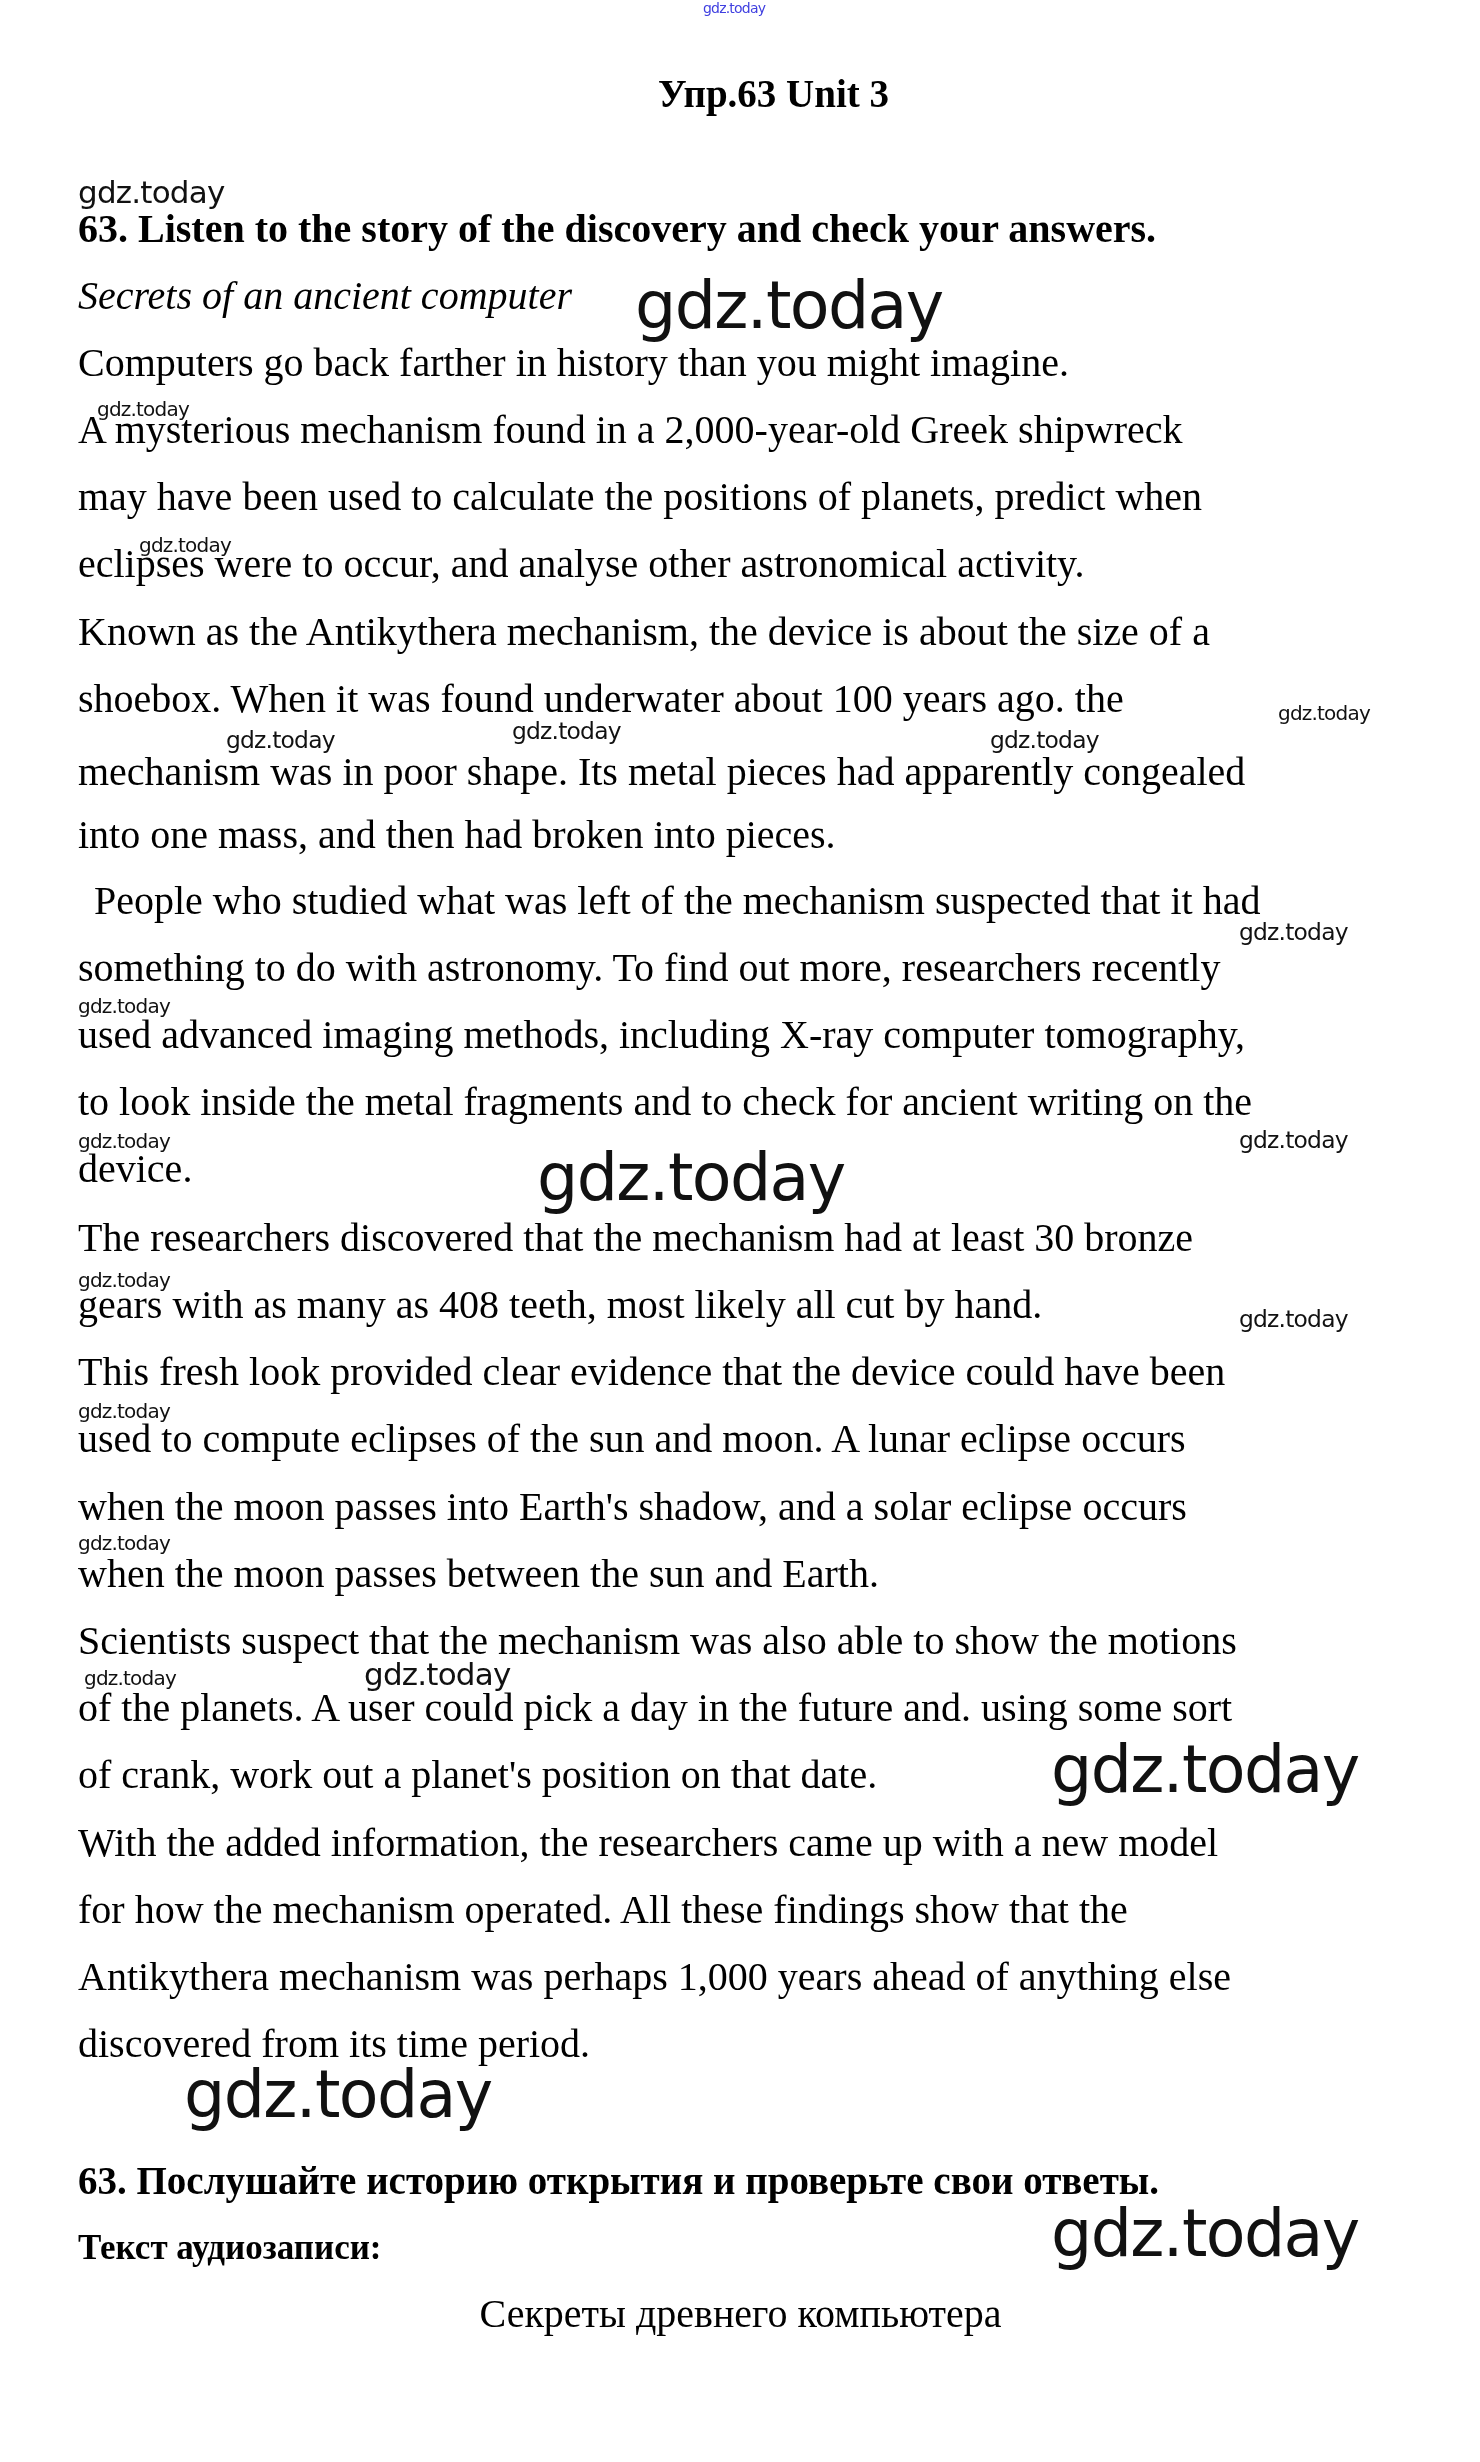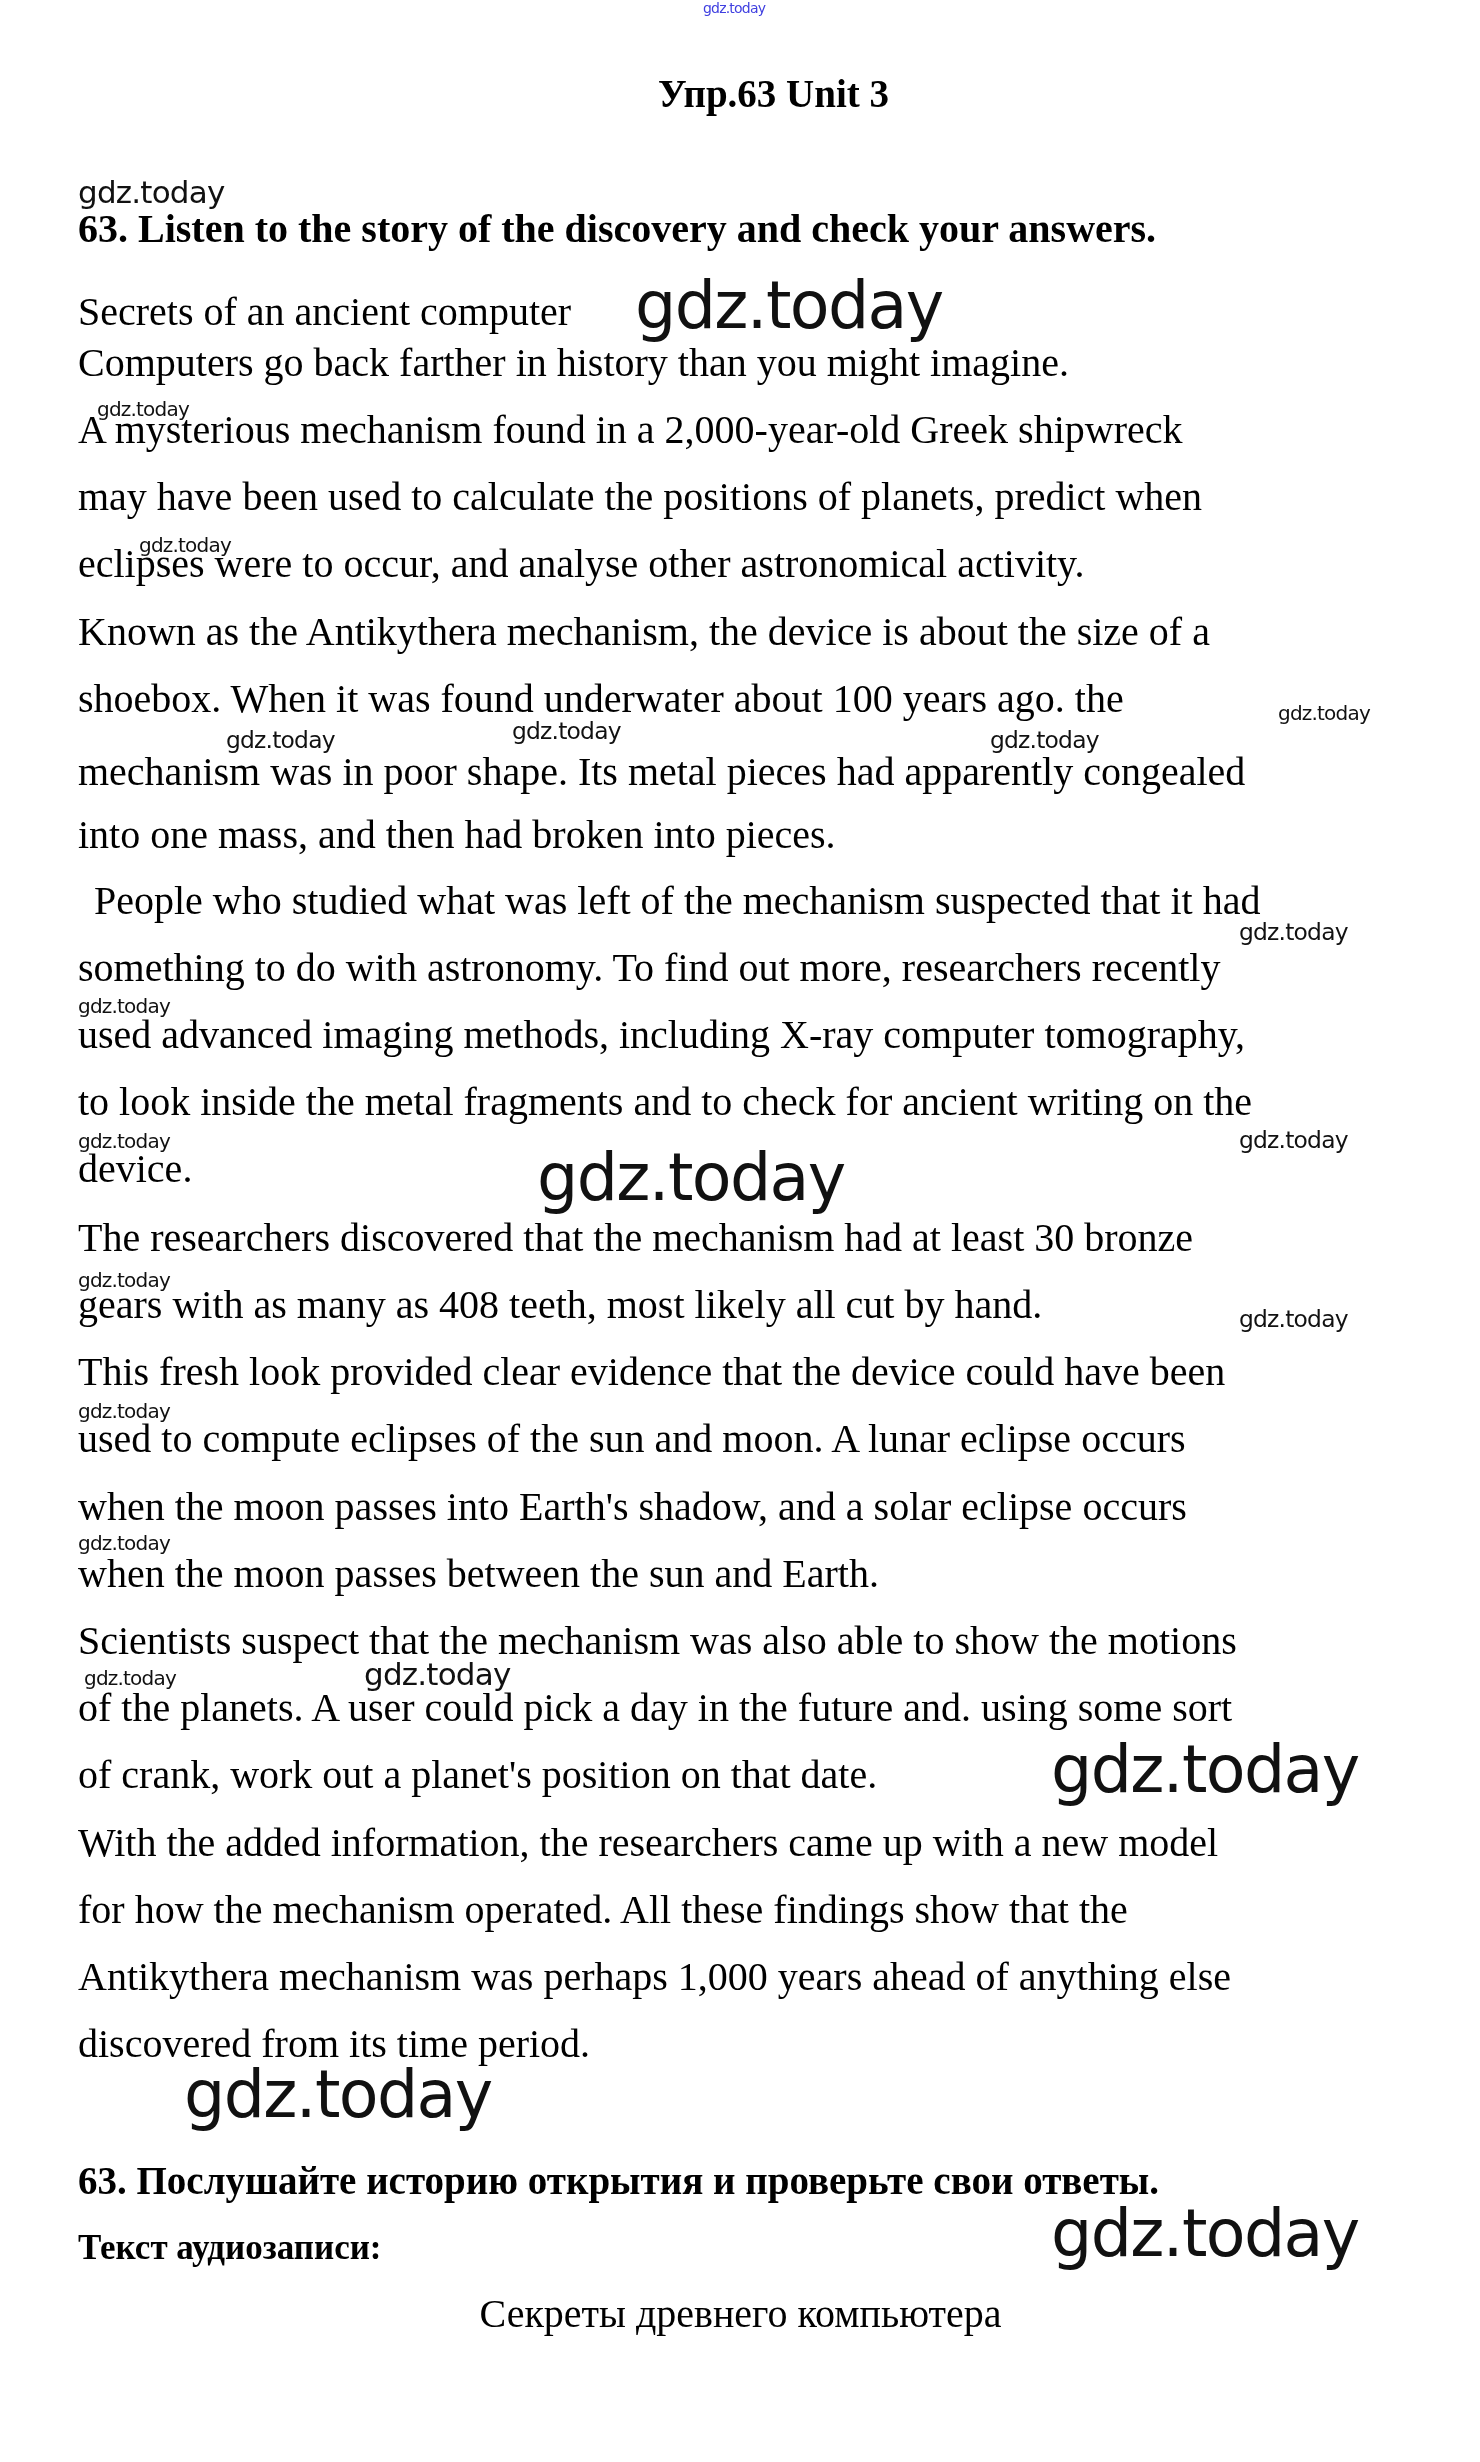--- a/index.html
+++ b/index.html
@@ -24,21 +24,21 @@
 </style>
 </head>
 <body>
 
 <div class="wm top" style="left:703px; top:7.8px;">gdz.today</div>
 
 <div class="line bold center" style="top:93px; font-size:39px;padding-left:33px;">Упр.63 Unit 3</div>
 
 <div class="wm med" style="left:78px; top:192px;">gdz.today</div>
 <div class="line bold" style="top:229px; font-size:40px;">63. Listen to the story of the discovery and check your answers.</div>
-<div class="line" style="top:312px;">Secrets of an ancient computer</div>
+<div class="line" style="top:296px;font-style:italic;">Secrets of an ancient computer</div>
 <div class="wm big" style="left:635px; top:305px;">gdz.today</div>
 
 <div class="line" style="top:363px;">Computers go back farther in history than you might imagine.</div>
 <div class="wm tiny" style="left:97px; top:409px;">gdz.today</div>
 <div class="line" style="top:430px;">A mysterious mechanism found in a 2,000-year-old Greek shipwreck</div>
 <div class="line" style="top:497px;">may have been used to calculate the positions of planets, predict when</div>
 <div class="wm tiny" style="left:139px; top:545px;">gdz.today</div>
 <div class="line" style="top:564px;">eclipses were to occur, and analyse other astronomical activity.</div>
 <div class="line" style="top:632px;">Known as the Antikythera mechanism, the device is about the size of a</div>
 <div class="line" style="top:699px;">shoebox. When it was found underwater about 100 years ago. the</div>

